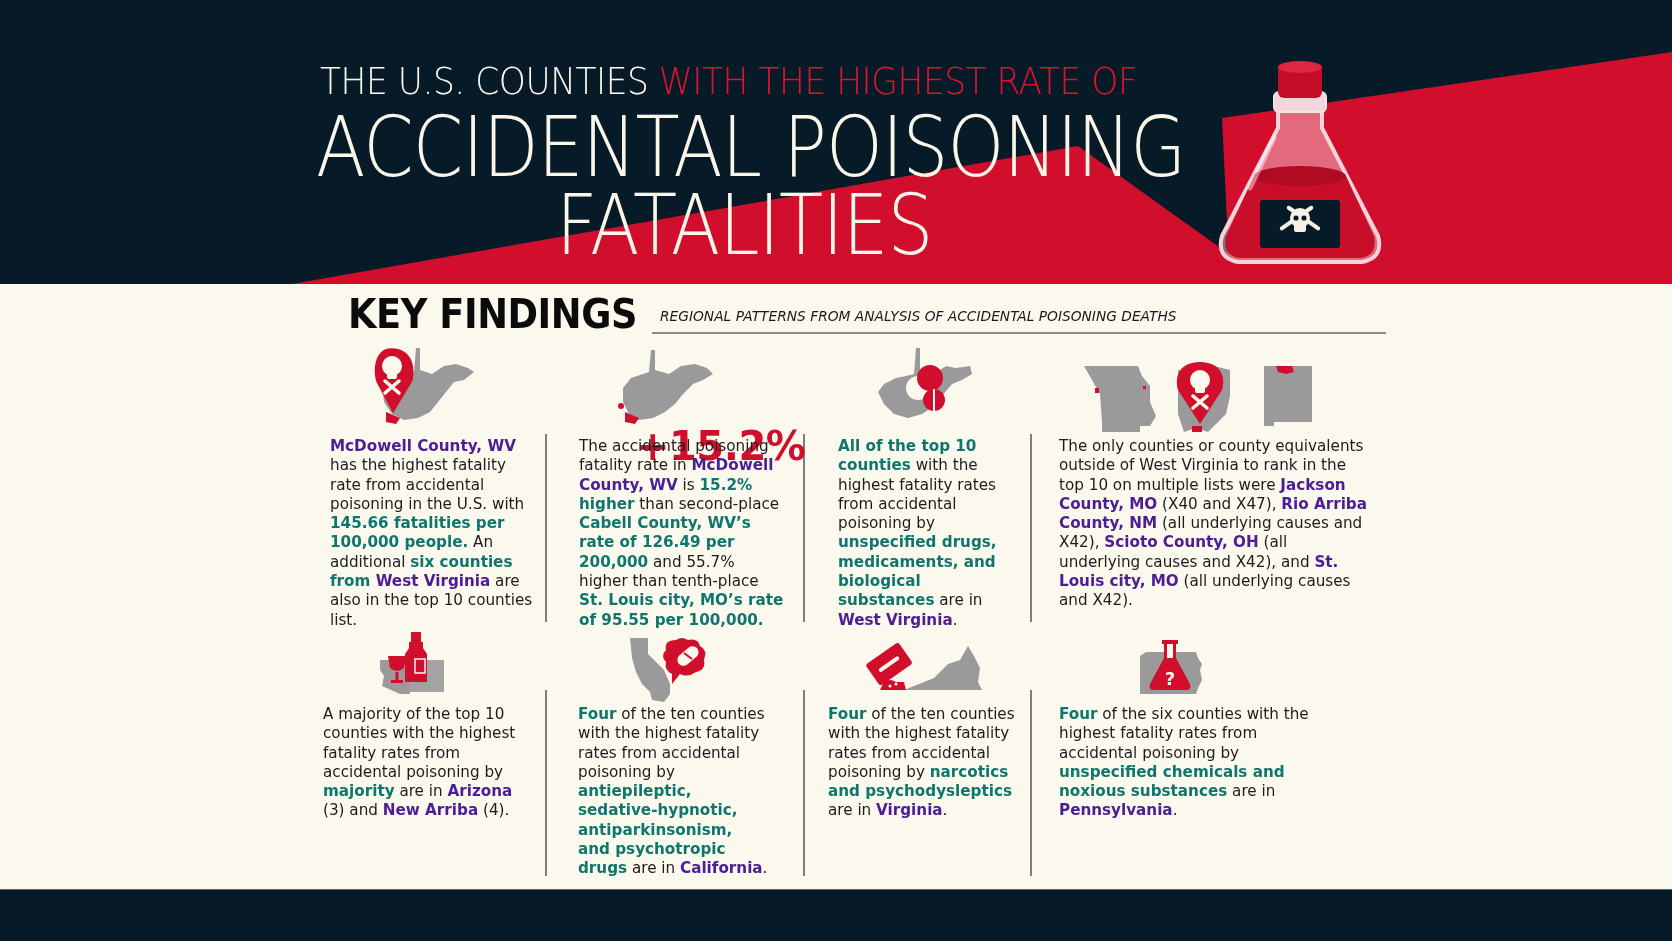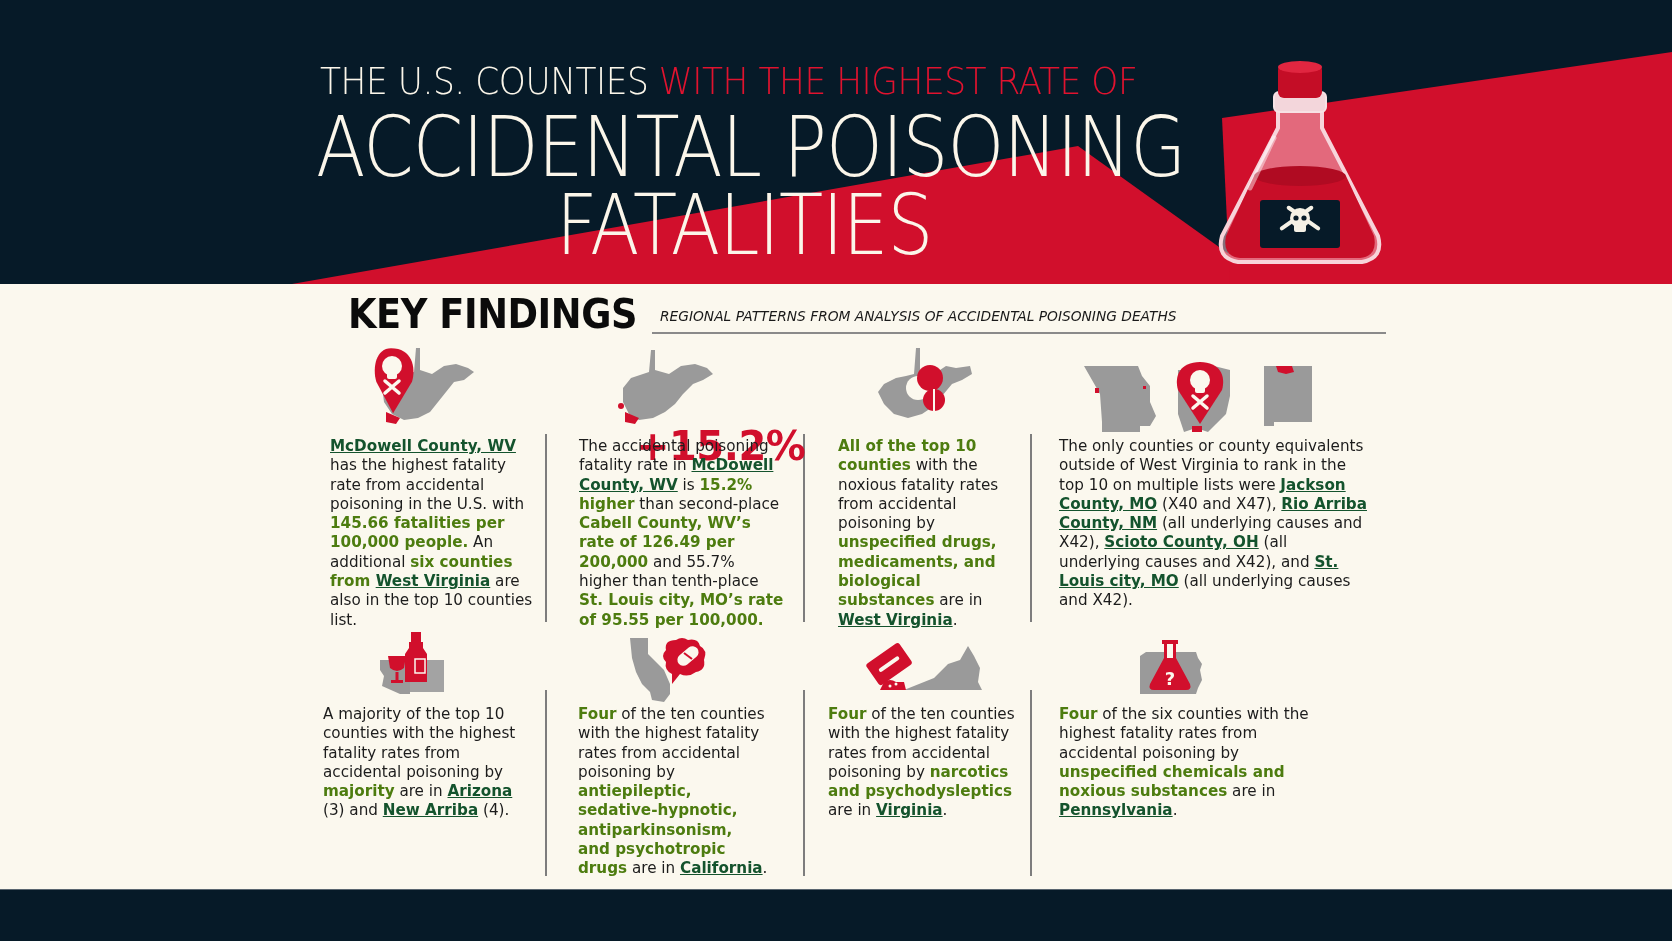--- a/index.html
+++ b/index.html
@@ -9,22 +9,22 @@
   .title-line1{position:absolute;left:320px;top:60px;font-family:"DejaVu Sans",sans-serif;font-weight:200;font-size:37px;letter-spacing:-0.5px;color:#fbf6ea;white-space:nowrap;transform:scaleX(0.93);transform-origin:left top;}
   .title-line1 .red{color:#e0132f;}
   .title-line2{position:absolute;left:316px;top:98px;font-family:"DejaVu Sans",sans-serif;font-weight:200;font-size:84px;letter-spacing:-1px;color:#fbf6ea;white-space:nowrap;transform:scaleX(0.86);transform-origin:left top;}
   .title-line3{position:absolute;left:556px;top:176px;font-family:"DejaVu Sans",sans-serif;font-weight:200;font-size:84px;letter-spacing:-1px;color:#fbf6ea;white-space:nowrap;transform:scaleX(0.86);transform-origin:left top;}
   .flask{position:absolute;left:1210px;top:58px;}
   .kf-title{position:absolute;left:348px;top:291px;font-family:"DejaVu Sans",sans-serif;font-weight:bold;font-size:40px;color:#0b0b0b;letter-spacing:-0.5px;transform:scaleX(0.92);transform-origin:left top;white-space:nowrap;}
   .kf-sub{position:absolute;left:660px;top:308px;font-family:"DejaVu Sans",sans-serif;font-style:italic;font-size:14.5px;color:#1a1a1a;white-space:nowrap;transform:scaleX(0.95);transform-origin:left top;}
   .kf-rule{position:absolute;left:652px;top:332px;width:734px;height:2px;background:#8a8a8a;}
   .divider{position:absolute;width:1.5px;background:#7d7d7d;}
   .finding{position:absolute;font-family:"DejaVu Sans",sans-serif;font-size:15.2px;line-height:19.3px;color:#1c1c1c;}
-  .finding b{font-weight:bold;color:#4d7c0f;}
-  .finding .r{color:#14532d;font-weight:bold;text-decoration:underline;}
+  .finding b{font-weight:bold;color:#0f766e;}
+  .finding .r{color:#4c1d95;font-weight:bold;}
   .icon{position:absolute;}
   .footer{position:absolute;left:0;top:889px;width:1672px;height:52px;background:#061a28;border-top:1px solid #5a6670;}
 </style>
 </head>
 <body>
 
 <div class="header">
   <svg class="bg" width="1672" height="284" viewBox="0 0 1672 284">
     <polygon points="292,284 1078,146 1240,262 1240,284" fill="#d10f2c"></polygon>
     <polygon points="1222,118 1672,52 1672,284 1230,284" fill="#d10f2c"></polygon>
@@ -140,20 +140,20 @@
 <svg class="icon" style="left:1136px;top:640px;" width="68" height="56" viewBox="0 0 68 56">
   <path d="M4,16 L10,12 L60,12 L62,18 L66,24 L64,30 L66,40 L62,48 L60,54 L4,54 Z" fill="#9a9a9a"></path>
   <rect x="26" y="0" width="16" height="4" fill="#d10f2c"></rect>
   <path d="M28,4 L40,4 L40,18 L54,44 Q56,50 50,50 L18,50 Q12,50 14,44 L28,18 Z" fill="#d10f2c"></path>
   <rect x="31" y="4" width="6" height="14" fill="#fbf8ee"></rect>
   <text x="34" y="45" text-anchor="middle" font-family="DejaVu Sans, sans-serif" font-weight="bold" font-size="18" fill="#fbf8ee">?</text>
 </svg>
 
 <div class="finding" id="f0" style="left:330px;top:437px;width:205px;"><span class="r">McDowell County, WV</span><span> has the highest fatality rate from accidental poisoning in the U.S. with </span><b>145.66 fatalities per 100,000 people.</b><span> An additional </span><b>six counties from </b><span class="r">West Virginia</span><span> are also in the top 10 counties list.</span></div>
 <div class="finding" id="f1" style="left:579px;top:437px;width:205px;"><span>The accidental poisoning fatality rate in </span><span class="r">McDowell County, WV</span><span> is </span><b>15.2% higher</b><span> than second-place </span><b>Cabell County, WV’s rate of 126.49 per 200,000</b><span> and 55.7% higher than tenth-place </span><b>St. Louis city, MO’s rate of 95.55 per 100,000.</b></div>
-<div class="finding" id="f2" style="left:838px;top:437px;width:180px;"><b>All of the top 10 counties</b><span> with the noxious fatality rates from accidental poisoning by </span><b>unspecified drugs, medicaments, and biological substances</b><span> are in </span><span class="r">West Virginia</span><span>.</span></div>
+<div class="finding" id="f2" style="left:838px;top:437px;width:180px;"><b>All of the top 10 counties</b><span> with the highest fatality rates from accidental poisoning by </span><b>unspecified drugs, medicaments, and biological substances</b><span> are in </span><span class="r">West Virginia</span><span>.</span></div>
 <div class="finding" id="f3" style="left:1059px;top:437px;width:310px;"><span>The only counties or county equivalents outside of West Virginia to rank in the top 10 on multiple lists were </span><span class="r">Jackson County, MO</span><span> (X40 and X47), </span><span class="r">Rio Arriba County, NM</span><span> (all underlying causes and X42), </span><span class="r">Scioto County, OH</span><span> (all underlying causes and X42), and </span><span class="r">St. Louis city, MO</span><span> (all underlying causes and X42).</span></div>
 <div class="finding" id="f4" style="left:323px;top:705px;width:200px;"><span>A majority of the top 10 counties with the highest fatality rates from accidental poisoning by </span><b>majority</b><span> are in </span><span class="r">Arizona</span><span> (3) and </span><span class="r">New Arriba</span><span> (4).</span></div>
 <div class="finding" id="f5" style="left:578px;top:705px;width:190px;"><b>Four</b><span> of the ten counties with the highest fatality rates from accidental poisoning by </span><b>antiepileptic, sedative-hypnotic, antiparkinsonism, and psychotropic drugs</b><span> are in </span><span class="r">California</span><span>.</span></div>
 <div class="finding" id="f6" style="left:828px;top:705px;width:190px;"><b>Four</b><span> of the ten counties with the highest fatality rates from accidental poisoning by </span><b>narcotics and psychodysleptics</b><span> are in </span><span class="r">Virginia</span><span>.</span></div>
 <div class="finding" id="f7" style="left:1059px;top:705px;width:270px;"><b>Four</b><span> of the six counties with the highest fatality rates from accidental poisoning by </span><b>unspecified chemicals and noxious substances</b><span> are in </span><span class="r">Pennsylvania</span><span>.</span></div>
 
 <div class="footer"></div>
 
 </body></html>

